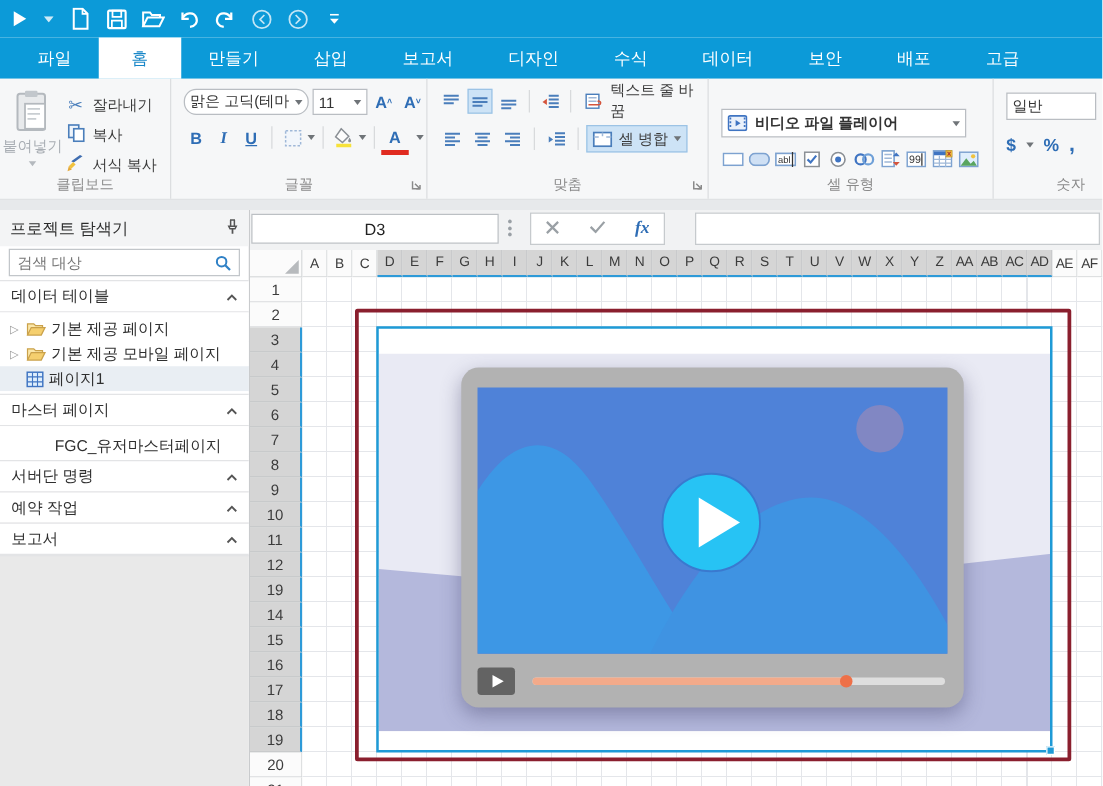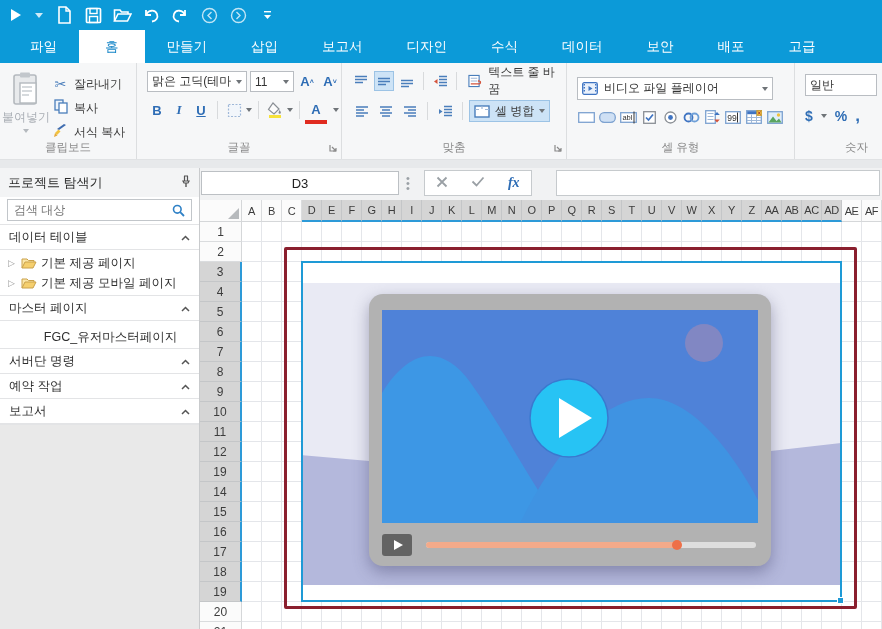--- a/index.html
+++ b/index.html
@@ -30,41 +30,41 @@
   .paste-btn .lbl { font-size:12px; margin-top:2px; }
   .clip-col { display:flex; flex-direction:column; gap:4px; padding-top:6px; }
   .small-btn { display:flex; align-items:center; gap:5px; height:20px; color:#3b3b3b; font-size:12px; }
   .small-btn .ic { width:17px; text-align:center; }
   .scissors { color:#4a7ebb; font-size:14px; }
 
   .g-font { width:205px; padding-left:10px; }
   .combo { background:#fff; border:1px solid #b9bdc2; height:21px; display:flex; align-items:center; padding:0 4px; font-size:12px; color:#333; }
   .combo .caret { margin-left:auto; }
   .font-row1 { display:flex; gap:3px; align-items:center; margin-top:3px; }
-  .font-name { width:100px; }
+  .font-name { width:100px;border-radius:10px; }
   .font-size { width:44px; }
   .font-row2 { display:flex; align-items:center; gap:2px; margin-top:8px; }
   .fmt-btn { min-width:20px; height:20px; display:flex; align-items:center; justify-content:center; font-size:13px; }
   .b-bold { color:#2e6db5; font-weight:bold; }
   .b-italic { color:#2e6db5; font-style:italic; font-family:"Liberation Serif",serif; font-weight:bold; }
   .b-under { color:#2e6db5; text-decoration:underline; font-weight:bold; }
   .vsep { width:1px; height:18px; background:#d8dadc; margin:0 4px; }
   .caret { width:0; height:0; border-left:3.5px solid transparent; border-right:3.5px solid transparent; border-top:4px solid #6f7478; display:inline-block; }
   .under-a { position:relative; font-weight:bold; color:#2e6db5; font-size:13px; line-height:12px; }
   .under-a .bar { position:absolute; left:-1px; right:-1px; bottom:-4px; height:4px; }
 
   .g-align { width:225px; padding-left:9px; }
   .al-row { display:flex; align-items:center; gap:2px; height:26px; }
   .al-btn { width:22px; height:20px; display:flex; align-items:center; justify-content:center; border:1px solid transparent; }
   .al-btn.on { background:#cde3f6; border-color:#9cc3e5; }
   .txt-btn { display:flex; align-items:center; gap:5px; font-size:12px; color:#3b3b3b; padding:0 4px; height:22px; border:1px solid transparent; }
   .txt-btn.on { background:#cde3f6; border-color:#9cc3e5; }
 
   .g-celltype { width:228px; padding-left:10px; }
-  .ct-combo { width:196px; height:23px; margin-top:9px; }
+  .ct-combo { width:196px; height:23px; margin-top:19px;font-weight:bold; }
   .ct-icons { display:flex; gap:3px; margin-top:9px; align-items:center; }
   .ct-ic { width:18px; height:16px; display:flex; align-items:center; justify-content:center; }
 
   .g-number { flex:1; padding-left:10px; }
   .num-combo { width:72px; height:22px; margin-top:6px; }
   .num-row { display:flex; align-items:center; gap:8px; margin-top:10px; font-size:14px; color:#2e6db5; font-weight:bold; }
 
   .annot { position:absolute; border:3px solid #8a1f2e; border-radius:2px; z-index:40; pointer-events:none; }
 
   
@@ -508,20 +508,27 @@
           </svg>
         <span>기본 제공 페이지</span>
       </div>
       <div class="ex-tree">
         <span class="tri-exp">▷</span>
         <svg width="16" height="12" viewBox="0 0 16 12">
             <path d="M1,11 V2 H6 L7.5,3.5 H13 V5" fill="#fbe7a9" stroke="#caa14a" stroke-width="1"></path>
             <path d="M1,11 L4,5 H15 L12,11 Z" fill="#f5cf6e" stroke="#caa14a" stroke-width="1"></path>
           </svg>
         <span>기본 제공 모바일 페이지</span>
+      </div>
+      <div class="ex-tree selected" style="padding-left:21px;">
+        <svg width="14" height="13" viewBox="0 0 14 13">
+            <rect x="0.7" y="0.7" width="12.6" height="11.6" fill="#dfeefc" stroke="#3f74c2" stroke-width="1.3"></rect>
+            <path d="M1,4.5 h12 M1,8.5 h12 M5,1 v11 M9,1 v11" stroke="#3f74c2" stroke-width="0.9"></path>
+          </svg>
+        <span>페이지1</span>
       </div>
       <div style="height:3px;background:#fff;"></div>
       <div class="ex-section">
         <span>마스터 페이지</span>
         <span class="chev"><svg width="9" height="6" viewBox="0 0 9 6">
               <path d="M1,5 L4.5,1.5 L8,5" fill="none" stroke="#555" stroke-width="1.5"></path>
             </svg></span>
       </div>
       <div style="height:4px;background:#fff;"></div>
       <div class="ex-tree" style="padding-left:22px;flex-direction:column;">

